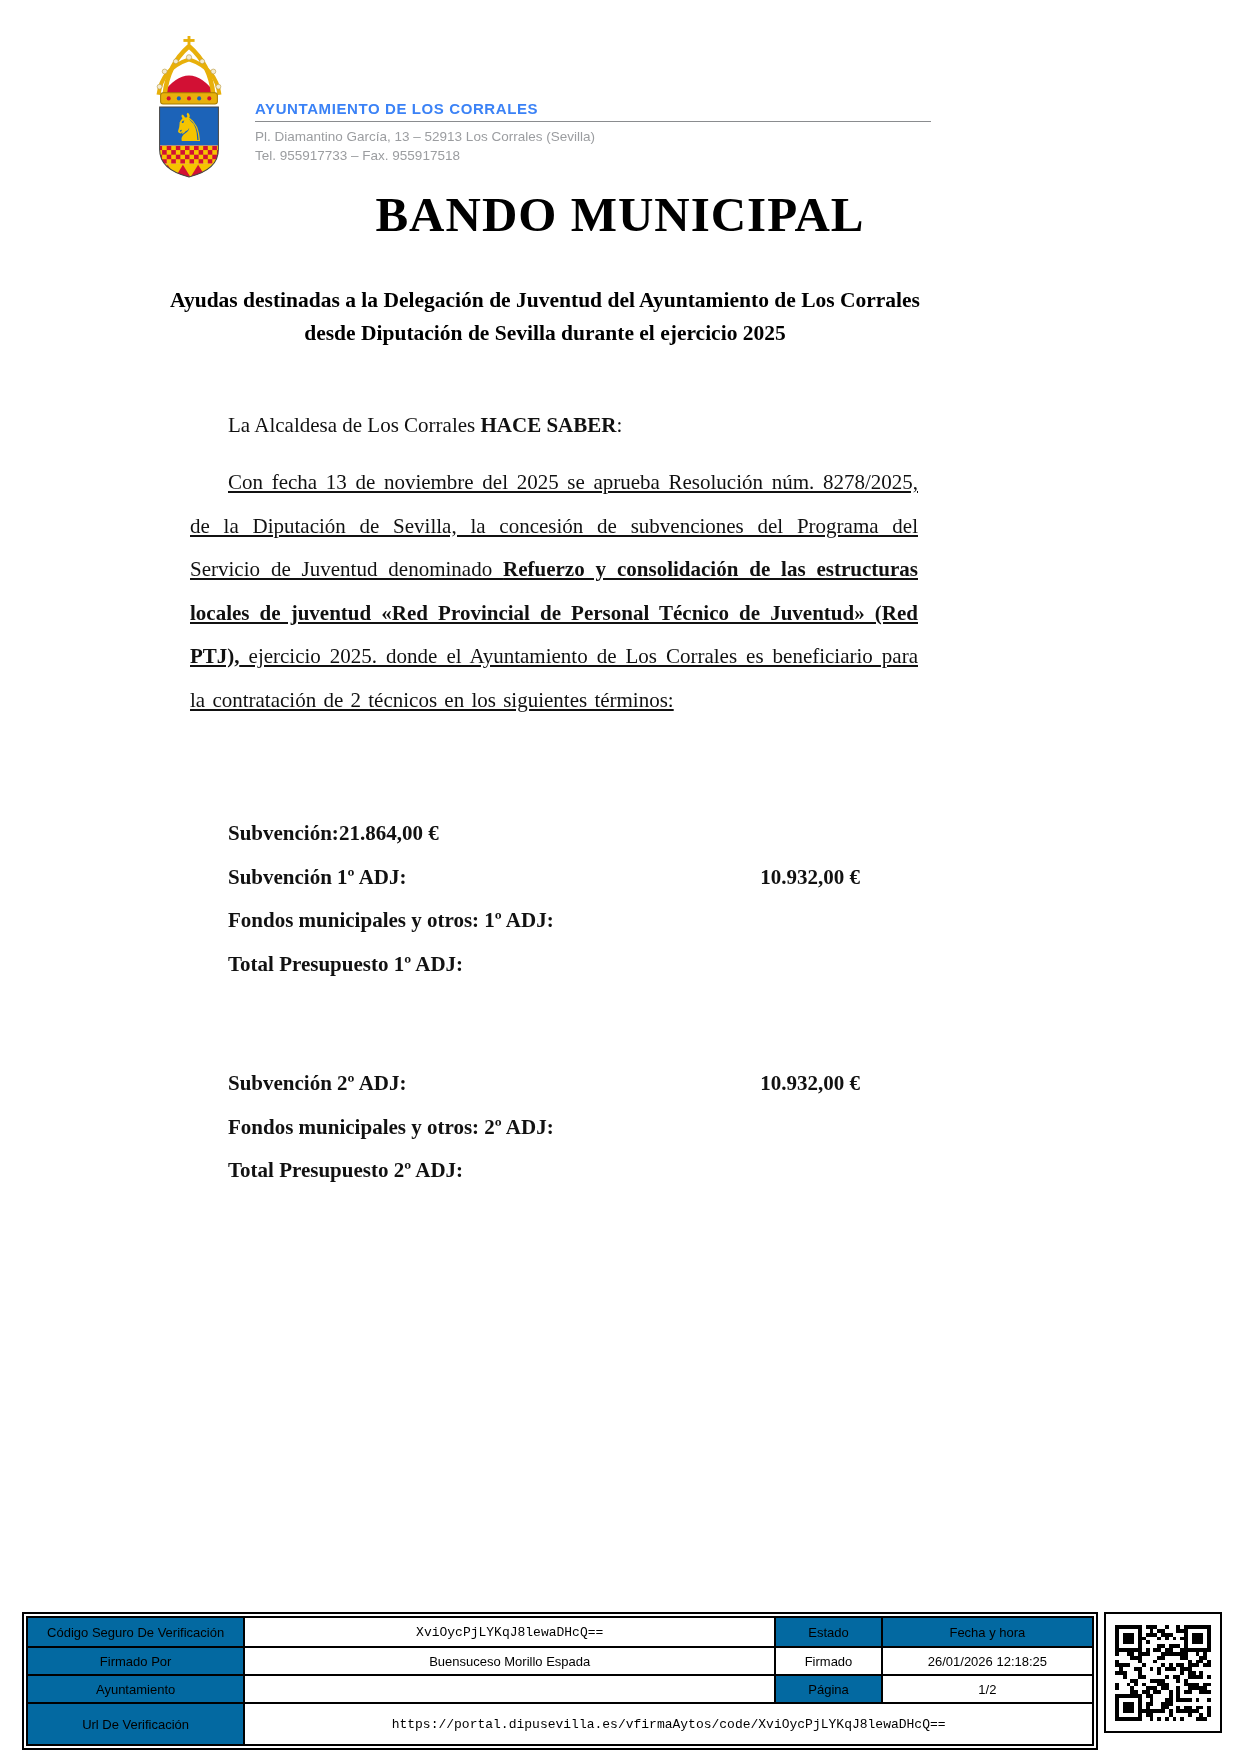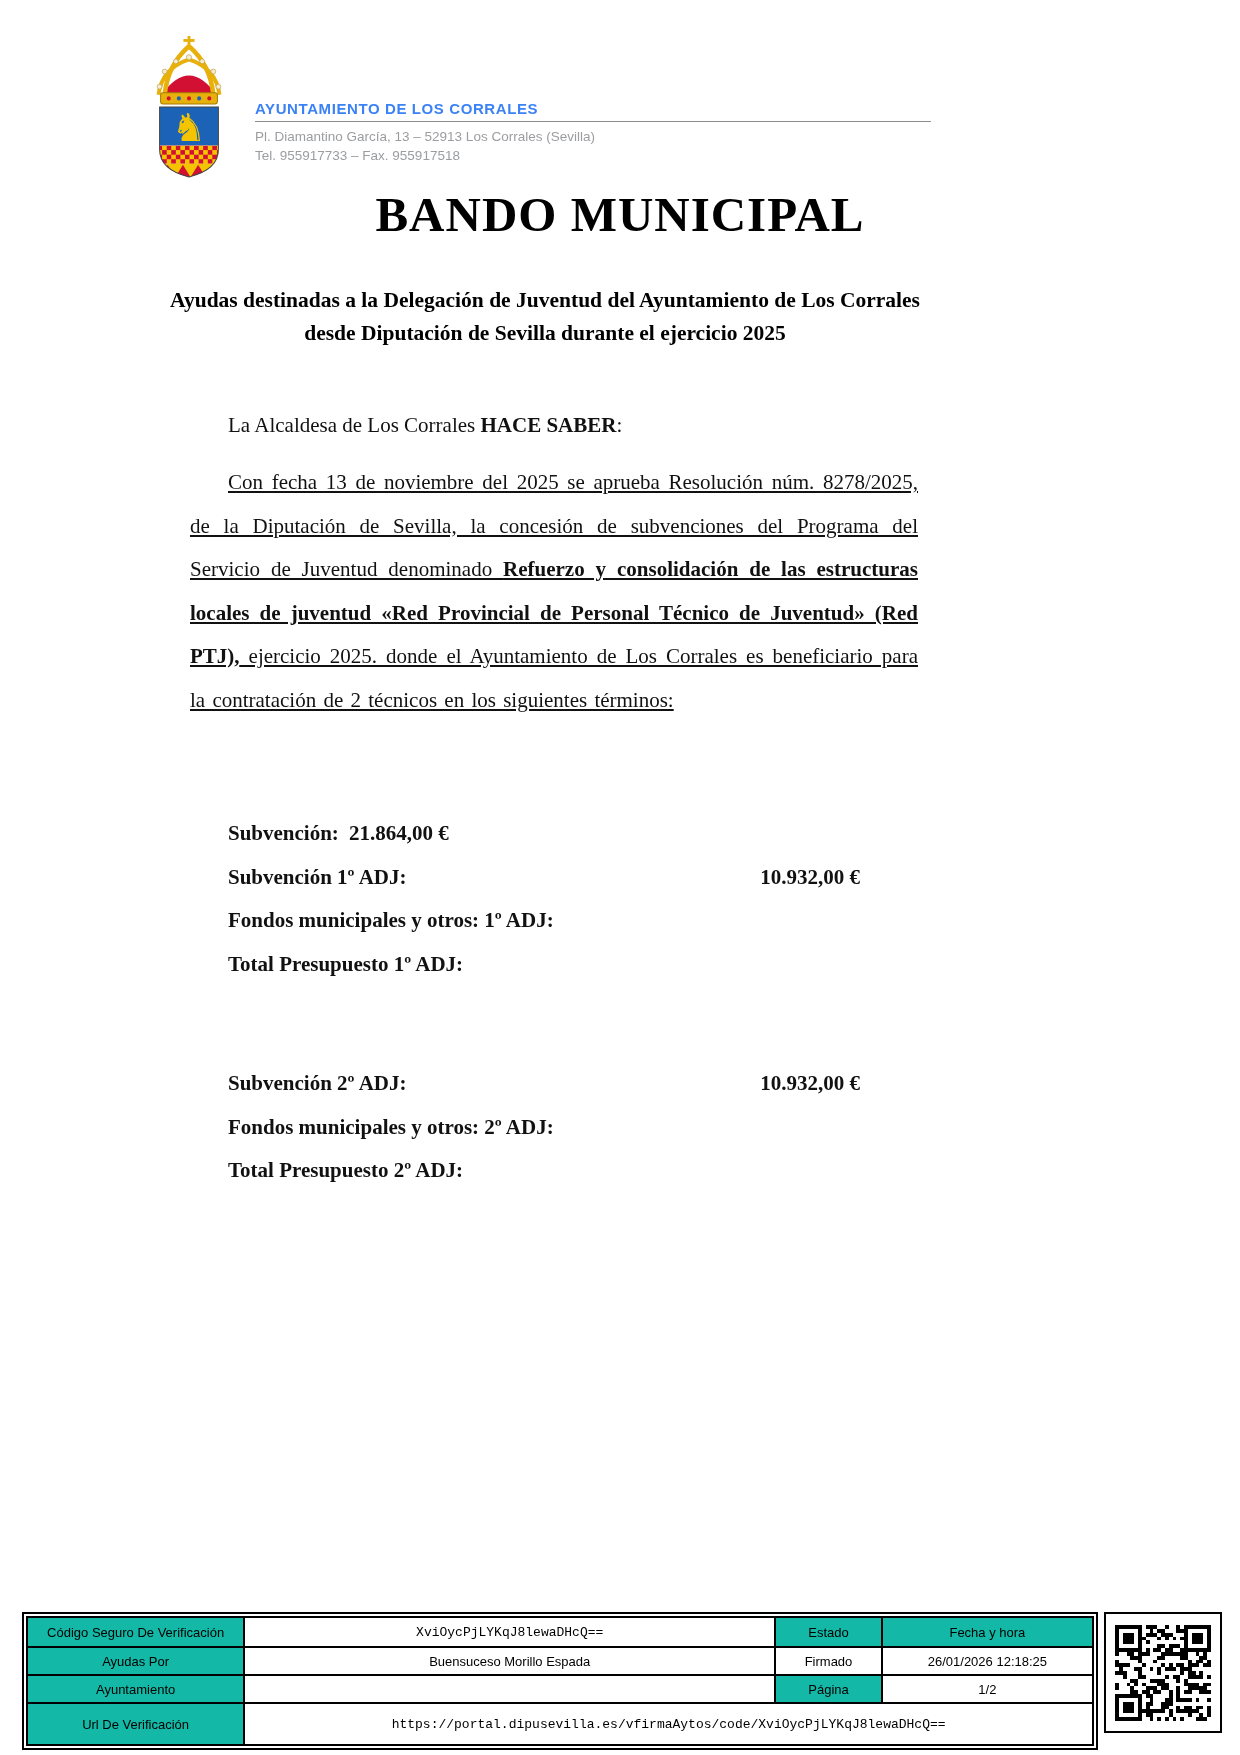--- a/index.html
+++ b/index.html
@@ -20,29 +20,29 @@
     font-size:21.5px;font-weight:bold;line-height:33px;color:#000;}
   
   .p-intro{position:absolute;left:190px;top:392px;width:730px;font-size:21px;text-indent:38px;}
   .p-main{position:absolute;left:190px;top:440px;width:728px;font-size:21px;line-height:43.5px;
     text-align:justify;text-indent:38px;word-spacing:2px;text-decoration:underline;}
   .b{font-weight:bold;}
   
   .grants{position:absolute;left:228px;width:632px;font-size:21px;font-weight:bold;line-height:43.5px;}
   .g1{top:812px;} .g2{top:1062px;}
   .grant-row{display:flex;justify-content:space-between;}
-  .grant-inline .amount{margin-left:10px;}
+  .grant-inline .amount{}
   .grant-inline{display:block;}
   
   .sig-wrap{position:absolute;left:22px;top:1612px;width:1076px;box-sizing:border-box;
     border:2px solid #000;padding:2px;background:#fff;}
   table.sig{border-collapse:collapse;width:100%;table-layout:fixed;
     font-family:"Liberation Sans",sans-serif;font-size:13px;color:#000;}
   table.sig td{border:2px solid #000;padding:2px 6px;text-align:center;overflow:hidden;white-space:nowrap;}
-  td.lbl{background:#14b8a6;}
+  td.lbl{background:#0369a1;}
   td.mono{font-family:"Liberation Mono",monospace;font-size:13px;}
   td.left{text-align:left;}
   tr.r1 td{height:24px;} tr.r2 td{height:22px;} tr.r3 td{height:22px;} tr.r4 td{height:36px;}
   .qr-box{position:absolute;left:1104px;top:1612px;width:118px;height:121px;box-sizing:border-box;
     border:2px solid #000;background:#fff;display:flex;align-items:center;justify-content:center;}
   .qr-box svg{width:96px;height:96px;}
 </style>
 </head>
 <body>
 
@@ -157,21 +157,21 @@
         <col style="width:210px">
       </colgroup>
     <tbody>
         <tr class="r1">
       <td class="lbl">Código Seguro De Verificación</td>
       <td class="mono">XviOycPjLYKqJ8lewaDHcQ==</td>
       <td class="lbl">Estado</td>
       <td class="lbl">Fecha y hora</td>
     </tr>
     <tr class="r2">
-      <td class="lbl">Ayudas Por</td>
+      <td class="lbl">Firmado Por</td>
       <td class="left">Buensuceso Morillo Espada</td>
       <td>Firmado</td>
       <td>26/01/2026 12:18:25</td>
     </tr>
     <tr class="r3">
       <td class="lbl">Ayuntamiento</td>
       <td class="left"></td>
       <td class="lbl">Página</td>
       <td>1/2</td>
     </tr>

